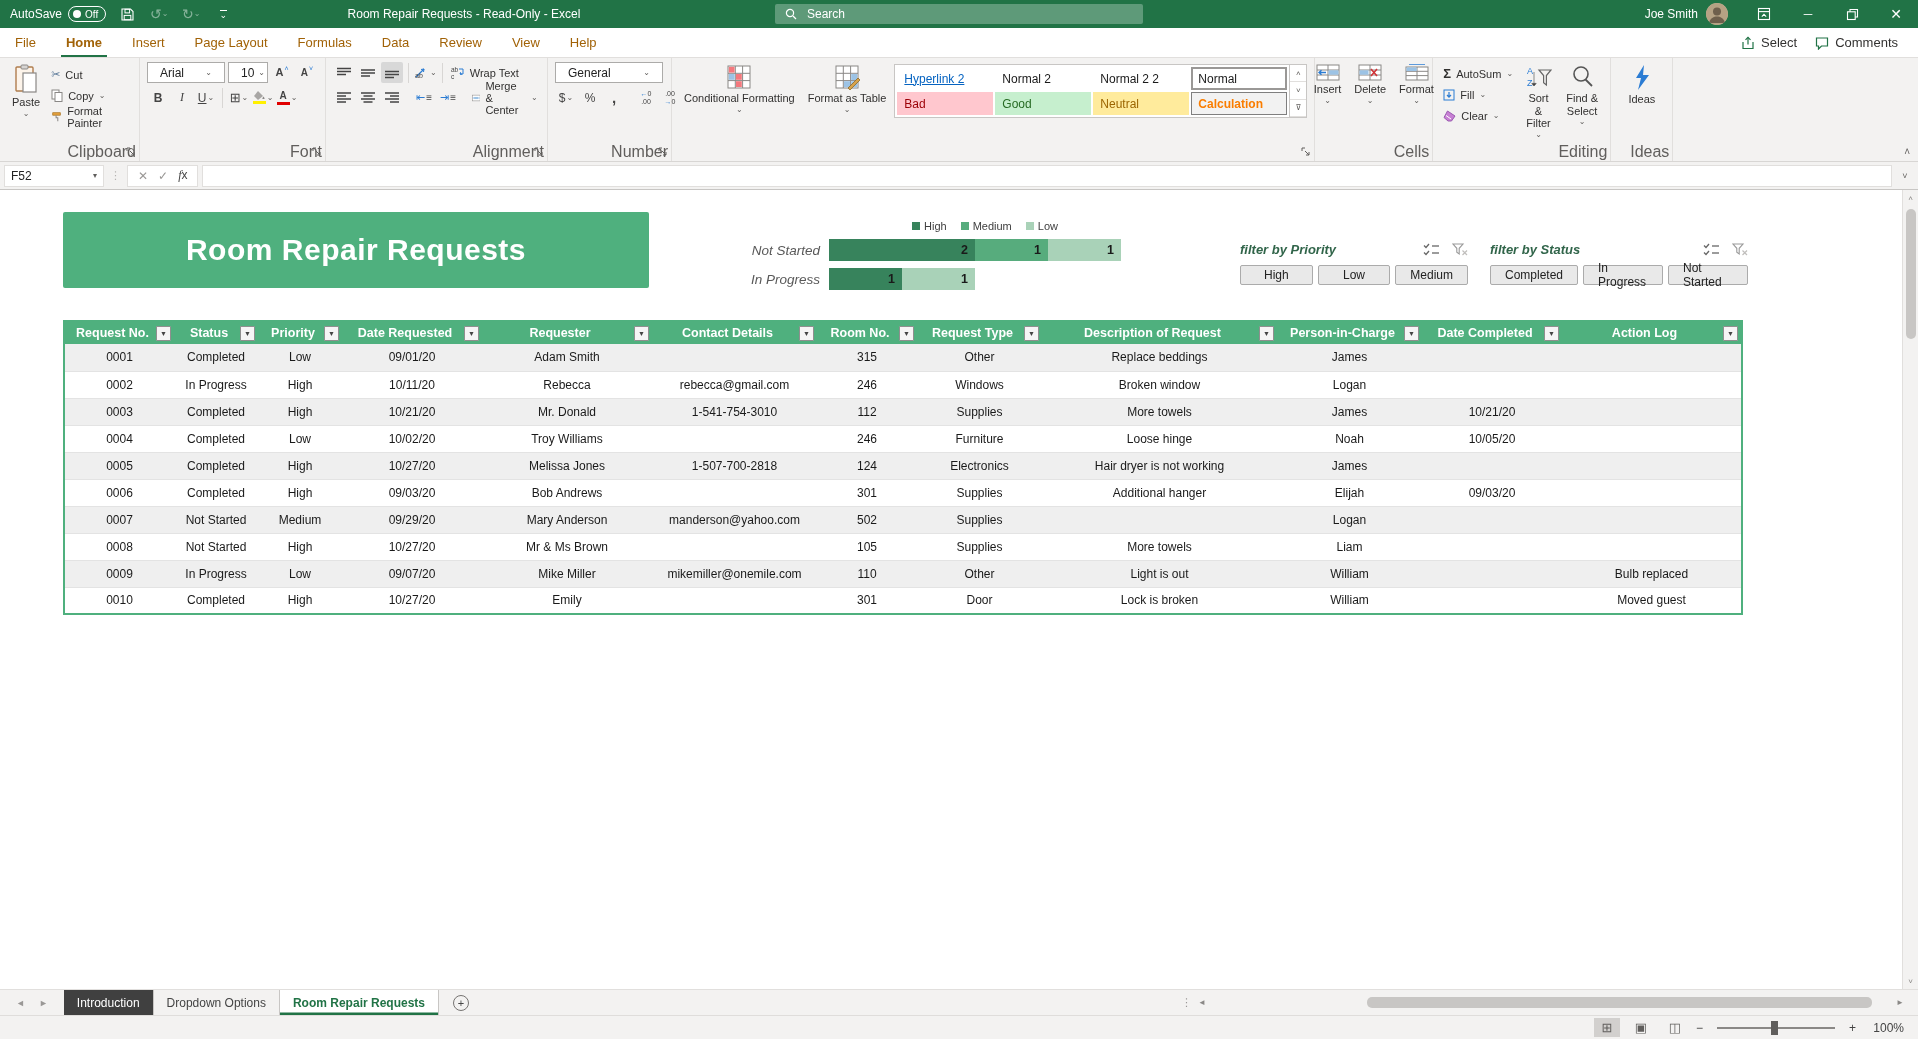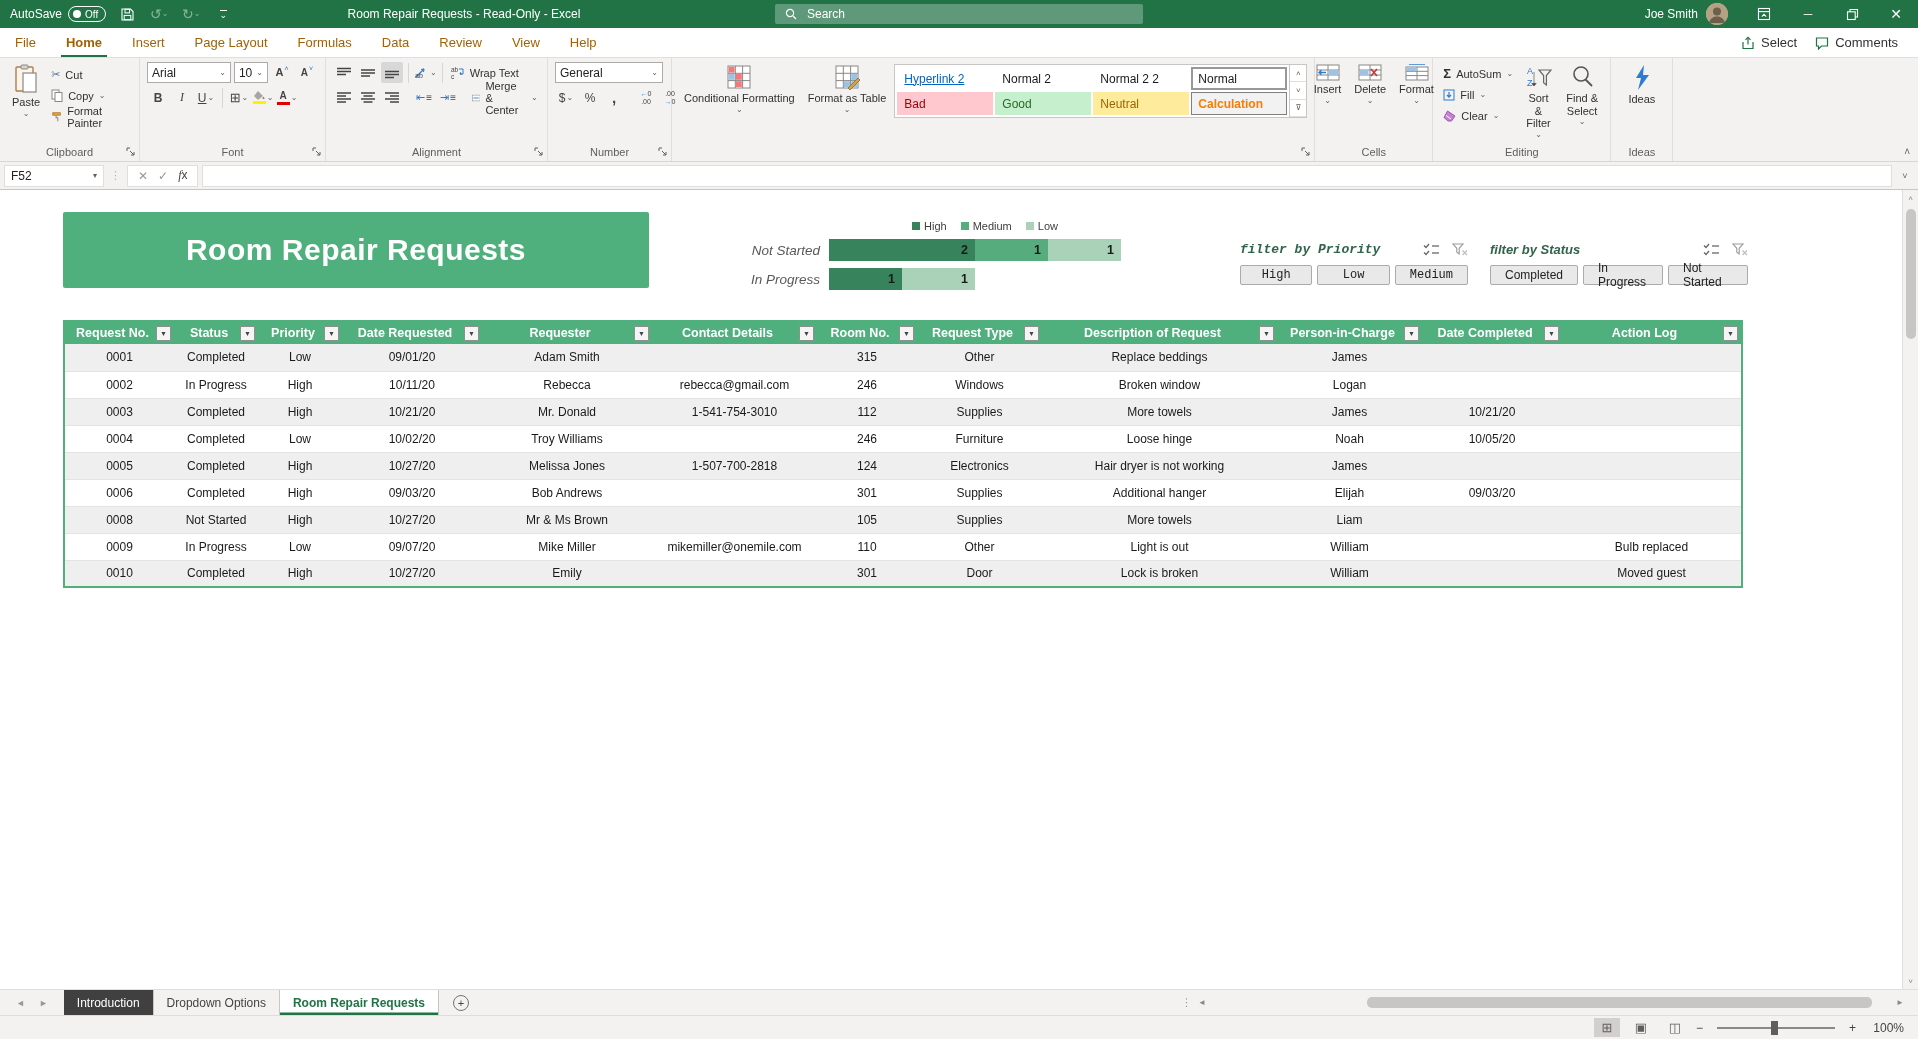--- a/index.html
+++ b/index.html
@@ -29,29 +29,29 @@
   .rtab{display:flex;align-items:center;padding:0 15px;font-size:13px;color:#a16207;position:relative}
   .rtab.active{font-weight:bold}
   .rtab.active::after{content:"";position:absolute;left:10px;right:10px;bottom:0;border-bottom:2.5px solid #217346}
   .tabrow-right{margin-left:auto;display:flex;align-items:center;gap:18px;padding-right:20px;font-size:13px}
   .trbtn{display:flex;align-items:center;gap:6px}
 
   
   .ribbon{height:104px;background:#f3f2f1;display:flex;align-items:stretch;border-bottom:1px solid #d8d6d4;flex:0 0 auto;position:relative}
   .g{position:relative;display:flex;flex-direction:column;border-right:1px solid #e1dfdd;flex:0 0 auto;padding:2px 3px 0}
   .gb{flex:1;display:flex;align-items:flex-start;padding:2px 4px;gap:3px}
-  .gl{height:18px;font-size:11px;color:#605e5c;display:flex;align-items:center;justify-content:center}
+  .gl{height:18px;font-size:16px;color:#605e5c;display:flex;align-items:center;justify-content:flex-end}
   .lau{position:absolute;right:3px;bottom:4px}
   .bb{display:flex;flex-direction:column;align-items:center;font-size:11px;color:#323130;padding:2px 5px;gap:2px;text-align:center;line-height:1.15}
   .sb{display:flex;align-items:center;gap:5px;font-size:11px;color:#323130;height:21px;padding:0 3px}
   .cv{font-size:8px;color:#605e5c;line-height:.7}
   .ic{display:inline-flex;align-items:center;justify-content:center}
   .col{display:flex;flex-direction:column}
   .row{display:flex;align-items:center}
-  .combo{display:flex;align-items:center;background:#fff;border:1px solid #acaba9;height:21px;font-size:12px;padding:0 4px;color:#222}
+  .combo{display:flex;align-items:center;background:#fff;border:1px solid #acaba9;height:21px;font-size:12px;padding:0 12px;color:#222}
   .combo .cv{margin-left:auto;padding-left:4px}
   .ib{min-width:22px;height:21px;display:flex;align-items:center;justify-content:center;gap:1px;border-radius:2px;font-size:12px;color:#444}
   .ib.sel{background:#d8d8d8}
   .vdiv{width:1px;background:#d8d6d4;height:20px;margin:0 3px}
   .colorbar{display:block;width:13px;height:3px;margin-top:1px}
   .stack{display:flex;flex-direction:column;align-items:center;line-height:1}
   .dd{display:flex;flex-direction:column;font-size:7px;line-height:1.1;color:#444;align-items:center}
   .dd b{font-weight:normal}
   .dd .bl{color:#2b7cd3}
   .gallery-wrap{display:flex;border:1px solid #c8c6c4;background:#fff;margin-top:2px}
@@ -667,21 +667,21 @@
         <div class="crow">
           <span class="clab">In Progress</span>
           <div class="cbar">
             <div class="seg" style="width: 73px; background: rgb(55, 131, 92);">1</div>
             <div class="seg" style="width: 73px; background: rgb(169, 210, 184);">1</div>
           </div>
         </div>
       </div>
 
     <div class="slicers">
-        <div class="slicer" style="width: 228px; font-family: Liberation Mono, monospace;">
+        <div class="slicer" style="width: 228px;">
           <div class="sl-head">
             <span class="sl-title">filter by Priority</span>
             <span class="sl-icons">
               <span>
                 <svg width="17" height="13" viewBox="0 0 17 13">
                   <path d="M1 2.5l2 2 3-3.5" fill="none" stroke="#666" stroke-width="1.3"></path>
                   <line x1="9" y1="3" x2="16" y2="3" stroke="#666" stroke-width="1.3"></line>
                   <path d="M1 9.5l2 2 3-3.5" fill="none" stroke="#666" stroke-width="1.3"></path>
                   <line x1="9" y1="10" x2="16" y2="10" stroke="#666" stroke-width="1.3"></line>
                 </svg>
@@ -839,20 +839,34 @@
               <td>Bob Andrews</td>
               <td></td>
               <td>301</td>
               <td>Supplies</td>
               <td>Additional hanger</td>
               <td>Elijah</td>
               <td>09/03/20</td>
               <td></td>
             </tr>
             <tr>
+              <td>0007</td>
+              <td>Not Started</td>
+              <td>Medium</td>
+              <td>09/29/20</td>
+              <td>Mary Anderson</td>
+              <td>manderson@yahoo.com</td>
+              <td>502</td>
+              <td>Supplies</td>
+              <td></td>
+              <td>Logan</td>
+              <td></td>
+              <td></td>
+            </tr>
+            <tr>
               <td>0008</td>
               <td>Not Started</td>
               <td>High</td>
               <td>10/27/20</td>
               <td>Mr &amp; Ms Brown</td>
               <td></td>
               <td>105</td>
               <td>Supplies</td>
               <td>More towels</td>
               <td>Liam</td>

